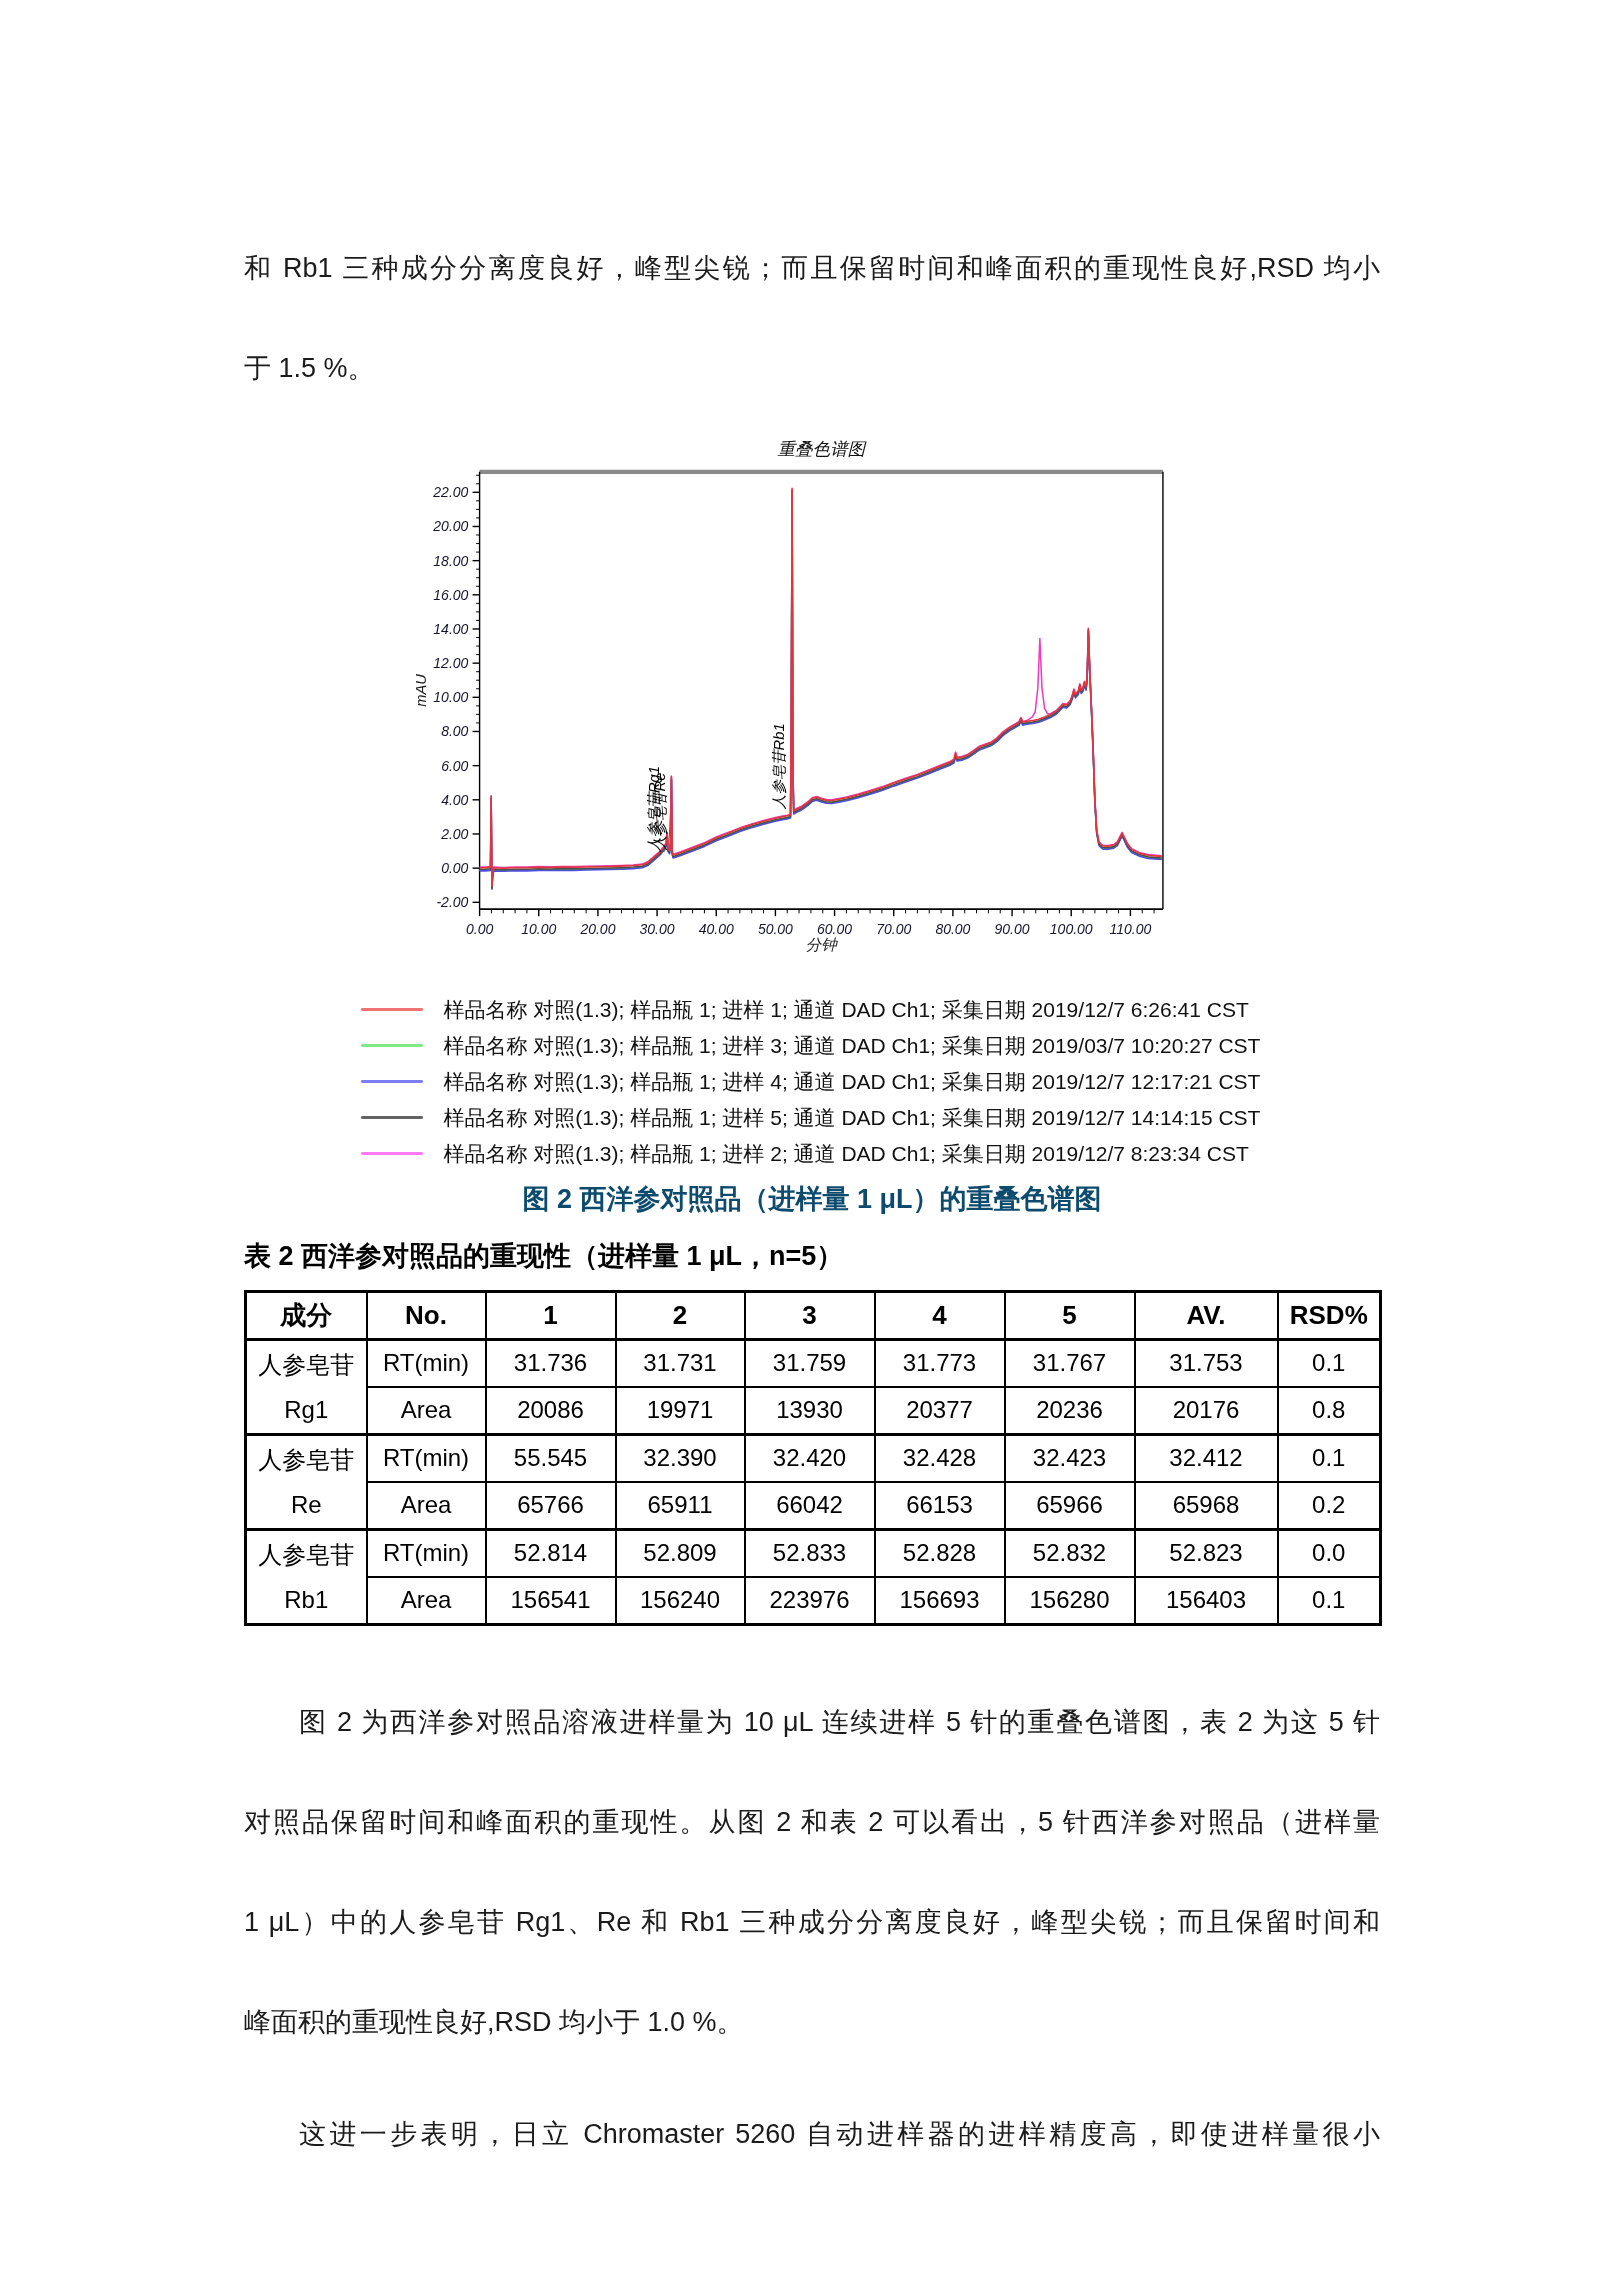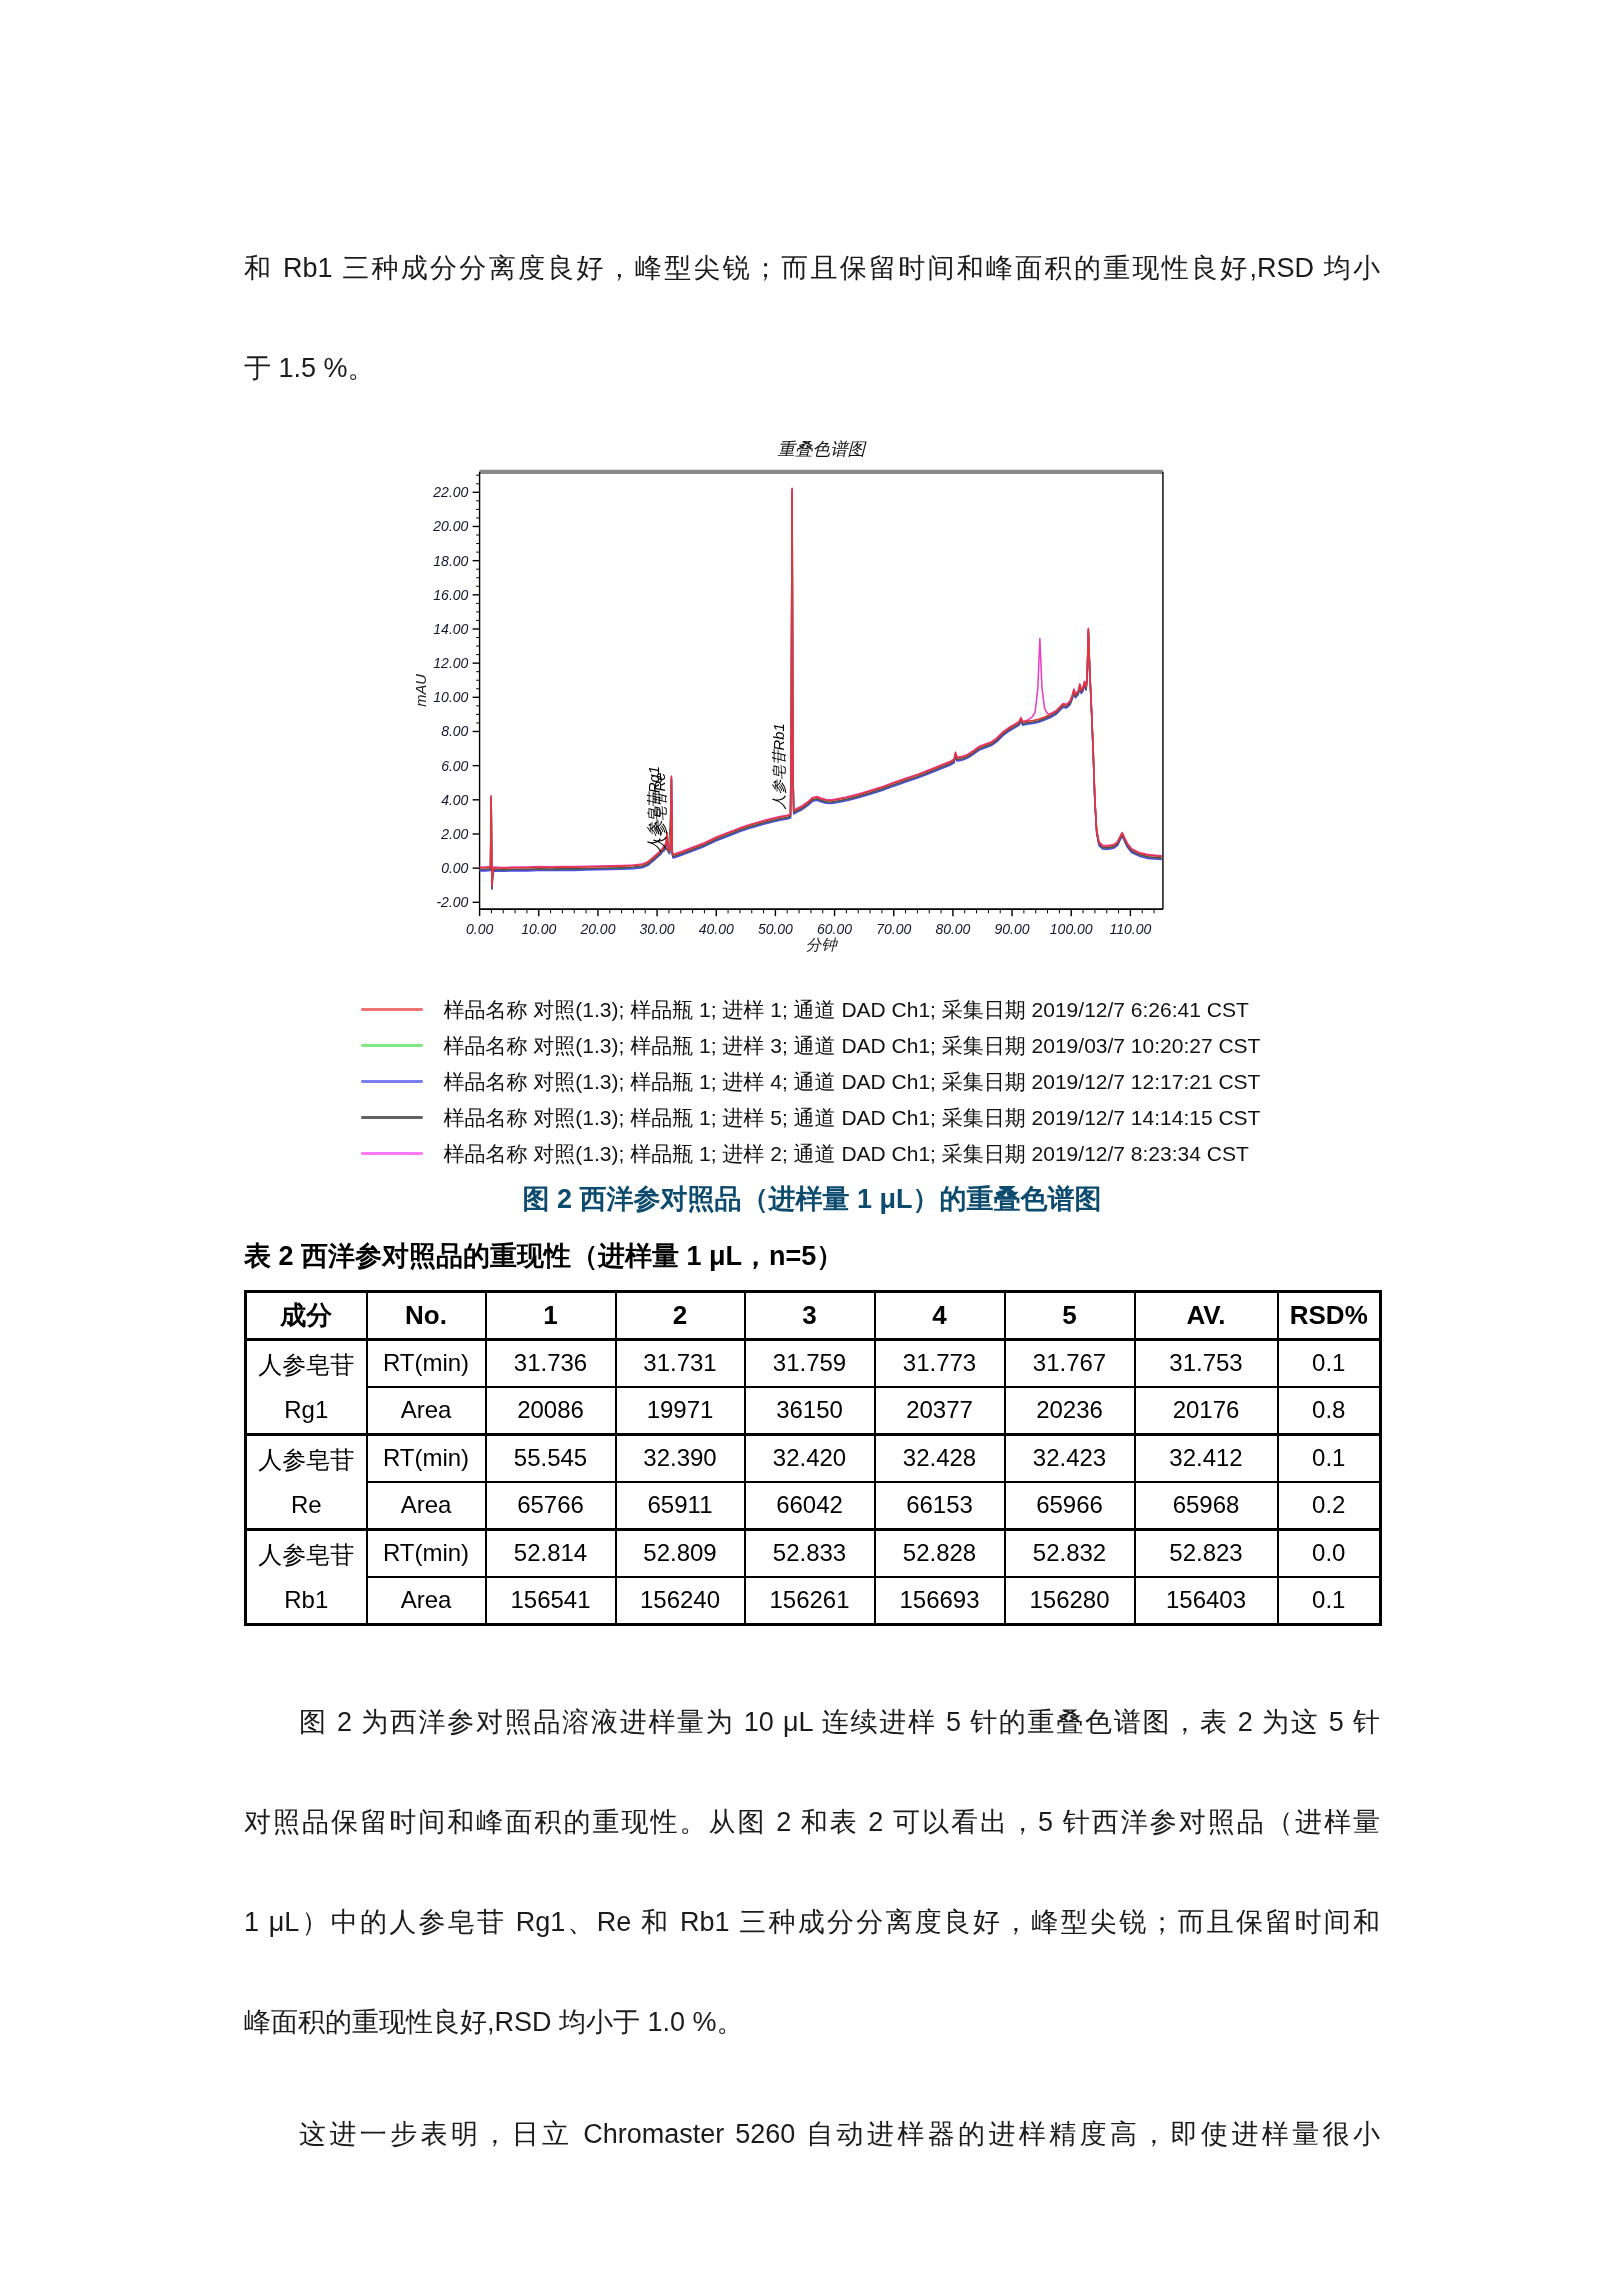--- a/index.html
+++ b/index.html
@@ -247,21 +247,21 @@
           <td>31.759</td>
           <td>31.773</td>
           <td>31.767</td>
           <td>31.753</td>
           <td>0.1</td>
         </tr>
         <tr>
           <td>Area</td>
           <td>20086</td>
           <td>19971</td>
-          <td>36150</td>
+          <td>13930</td>
           <td>20377</td>
           <td>20236</td>
           <td>20176</td>
           <td>0.8</td>
         </tr>
         <tr class="gsep">
           <td class="comp" rowspan="2">
             <div class="cline">人参皂苷</div>
             <div class="cline">Re</div>
           </td>
@@ -295,21 +295,21 @@
           <td>52.833</td>
           <td>52.828</td>
           <td>52.832</td>
           <td>52.823</td>
           <td>0.0</td>
         </tr>
         <tr>
           <td>Area</td>
           <td>156541</td>
           <td>156240</td>
-          <td>156261</td>
+          <td>223976</td>
           <td>156693</td>
           <td>156280</td>
           <td>156403</td>
           <td>0.1</td>
         </tr>
       </tbody>
   </table>
 
   <div class="para para-mid">
       <div class="tline jl ind">图 2 为西洋参对照品溶液进样量为 10 μL 连续进样 5 针的重叠色谱图，表 2 为这 5 针</div>

